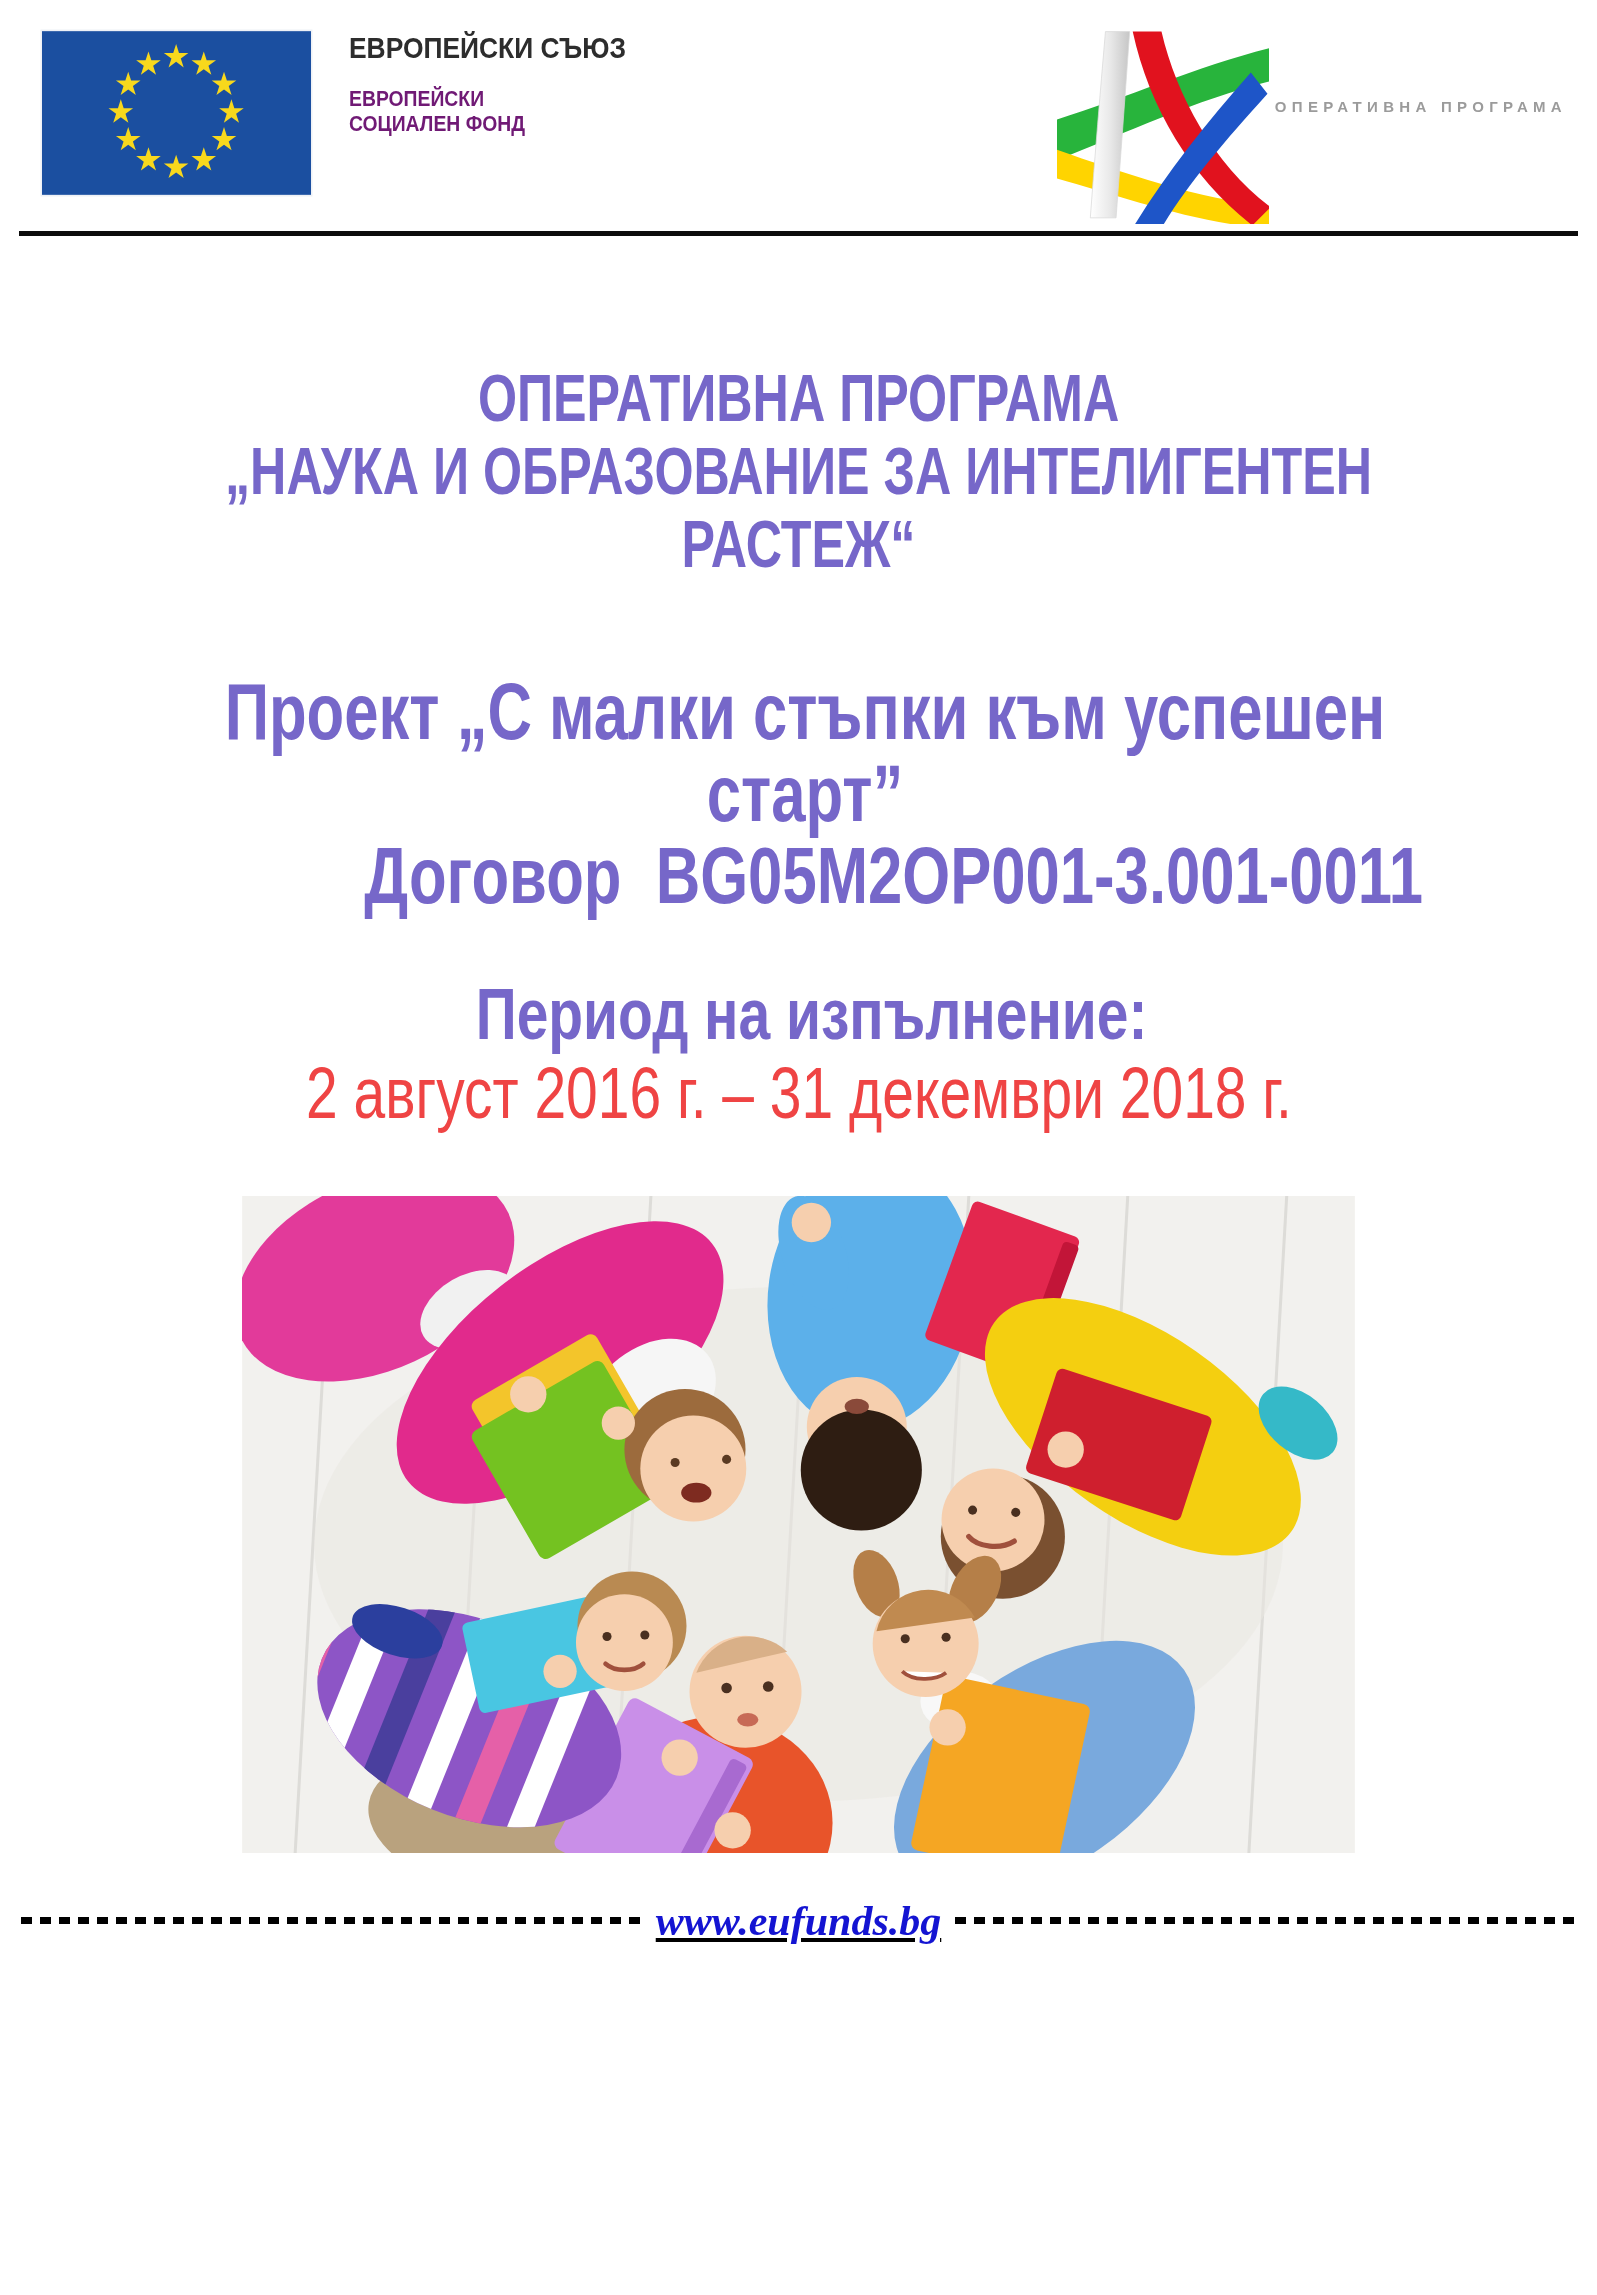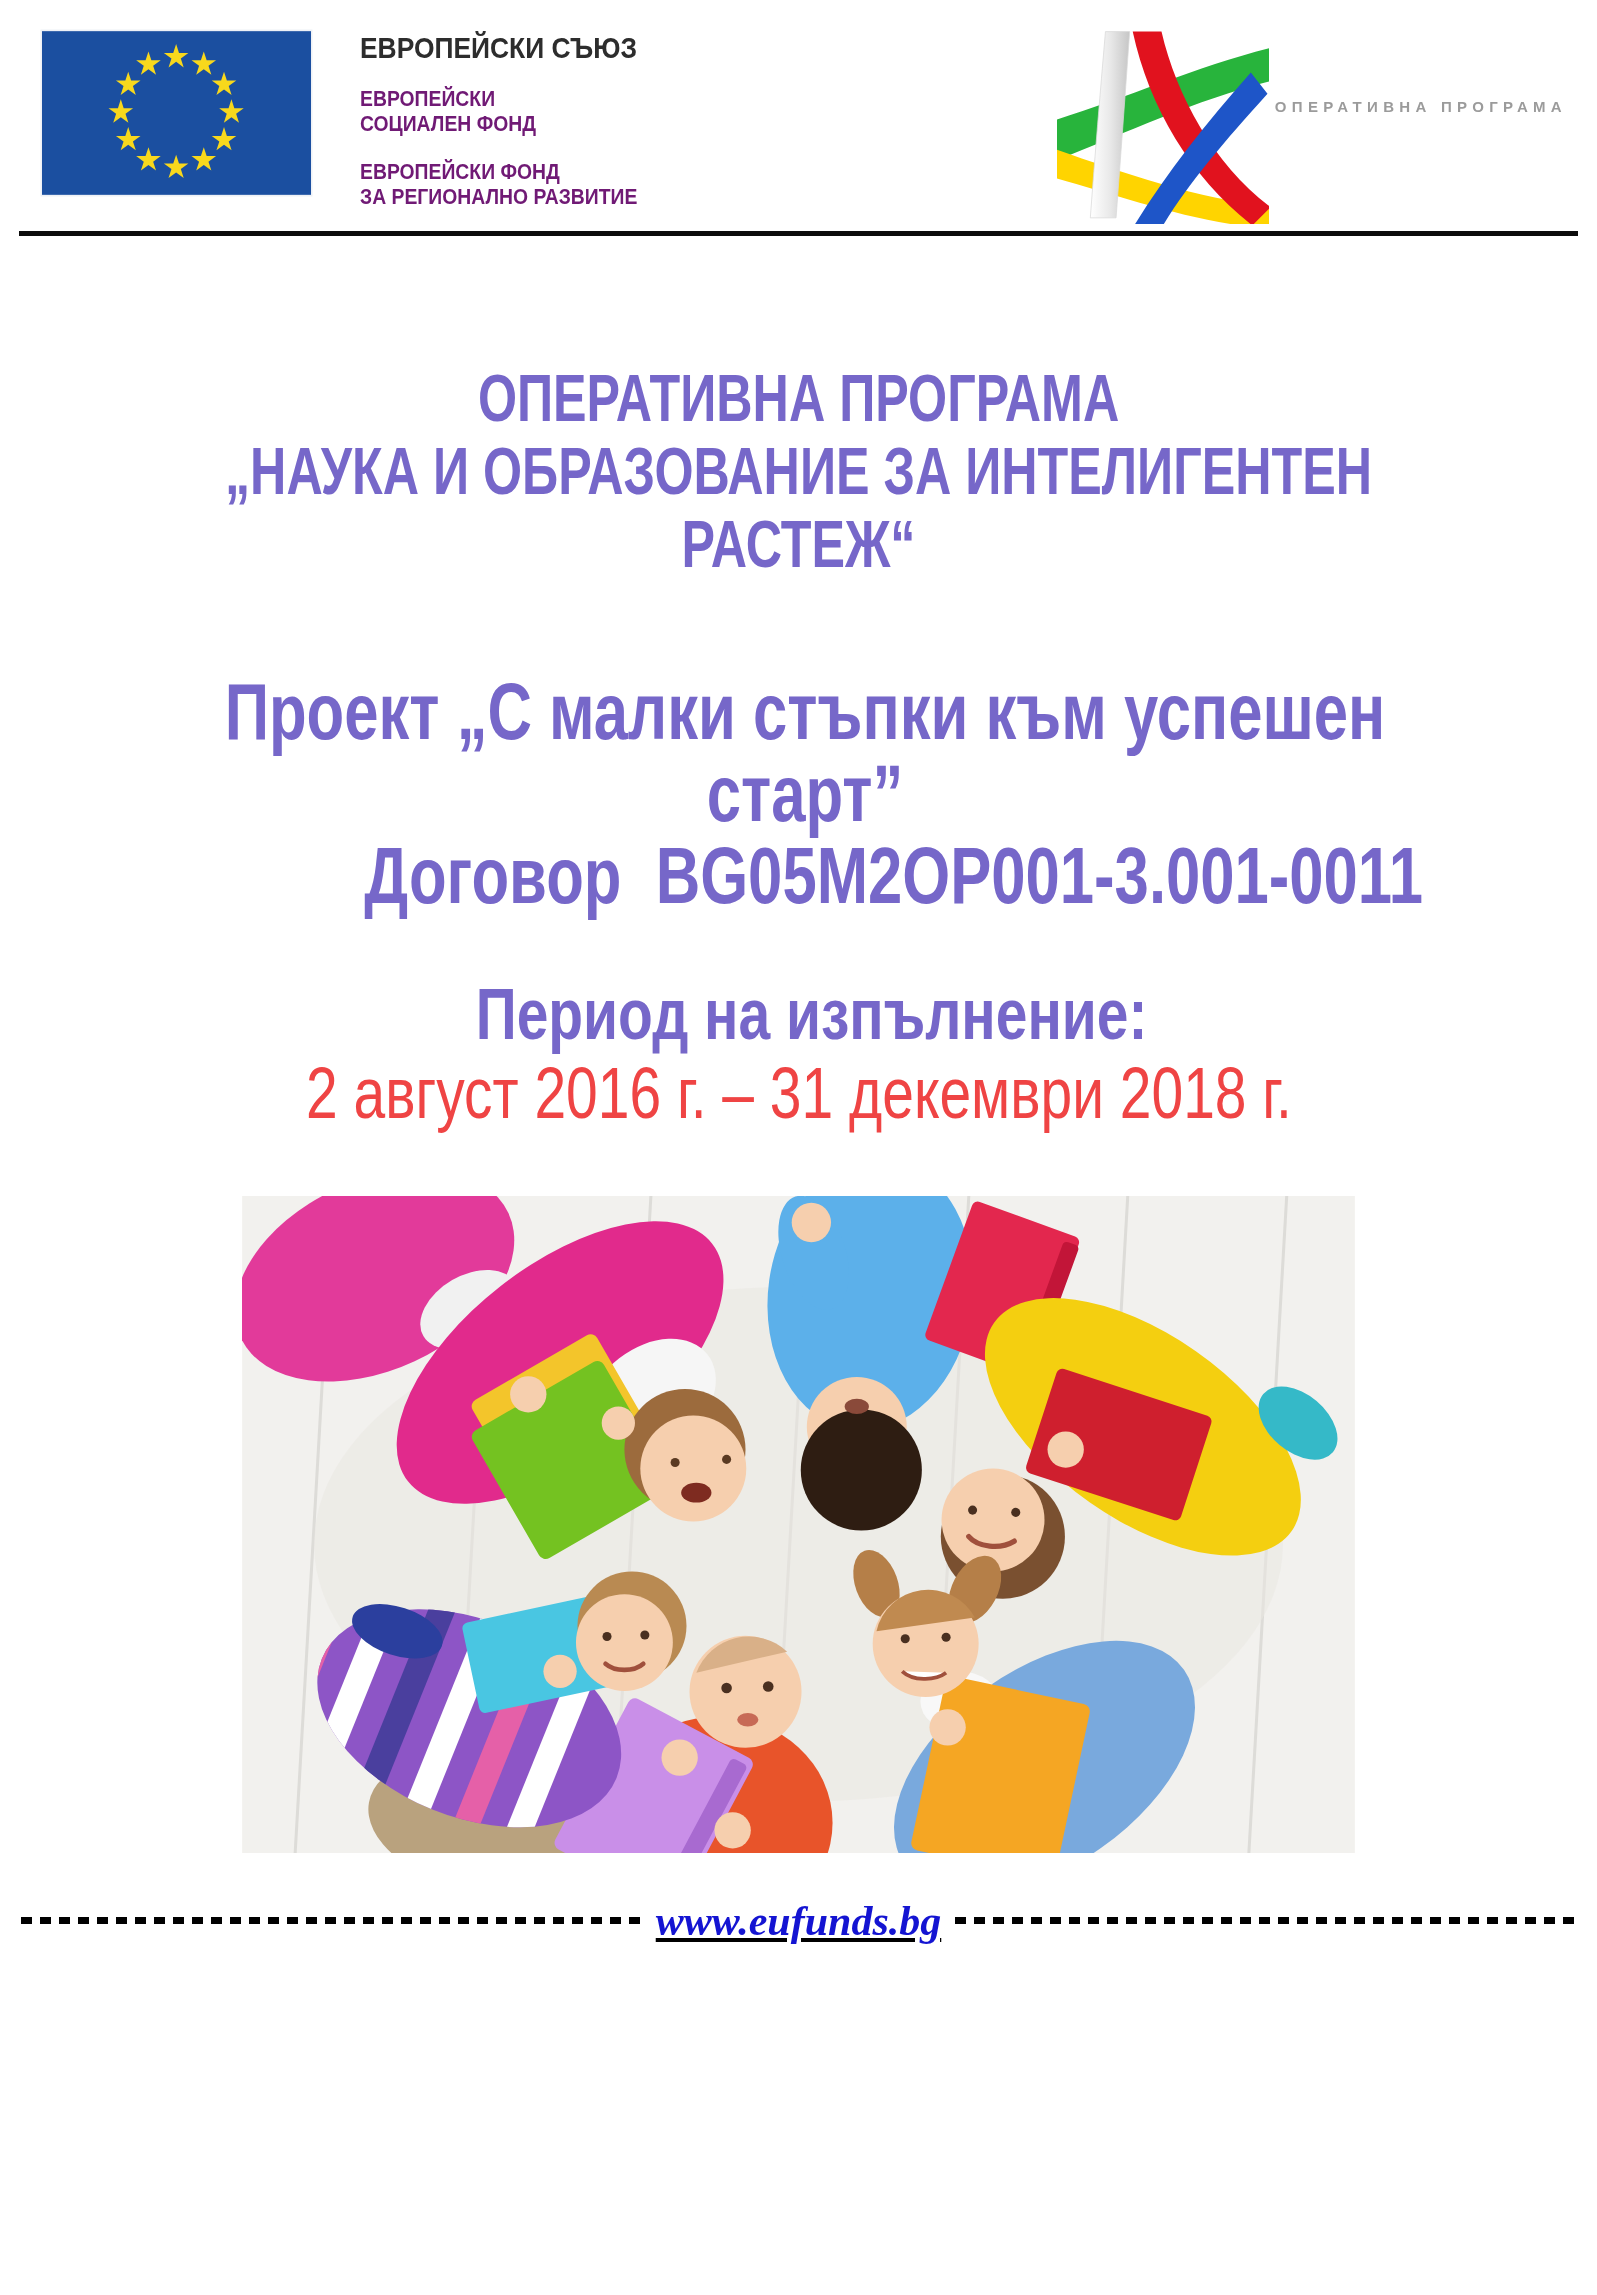--- a/index.html
+++ b/index.html
@@ -1,21 +1,21 @@
 <!DOCTYPE html>
 <html style="font-size:12px"><head>
 <meta charset="utf-8">
 <style>
   html,body{margin:0;padding:0;background:#ffffff;}
   .page{position:relative;width:1597px;height:2295px;background:#fff;overflow:hidden;
         font-family:"Liberation Sans",sans-serif;color:#000;}
   
   .header{display:flex;justify-content:space-between;align-items:flex-start;
           margin:19px 30px 0 42px;height:201px;}
-  .eu-block{display:flex;align-items:flex-start;gap:49px;}
+  .eu-block{display:flex;align-items:flex-start;gap:38px;}
   .eu-flag{width:269px;height:164px;margin-top:12px;box-shadow:0 0 0 1.5px #eef1f6;}
   .eu-text{padding-top:13.6px;line-height:1;}
   .eu-title{font-size:30px;font-weight:bold;color:#2d2d2d;letter-spacing:0;}
   .eu-sub{font-size:22px;font-weight:bold;color:#701a75;line-height:25px;margin-top:23px;}
   .cond{display:inline-block;transform-origin:0 50%;white-space:pre-wrap;}
   .condc{display:inline-block;transform-origin:50% 50%;white-space:pre-wrap;}
   .sx75{transform:scaleX(.75)} .sx78{transform:scaleX(.78)} .sx80{transform:scaleX(.8)}
   .sx88{transform:scaleX(.88)}
   .prog-block{display:flex;align-items:flex-start;gap:6px;margin-top:7.6px;}
   .prog-text{padding-top:72px;line-height:1;}
@@ -91,24 +91,20 @@
           <g transform="translate(140.5,43.8)">
               <polygon points="0,-17 3.8,-5.3 16.2,-5.3 6.2,2 10,13.8 0,6.5 -10,13.8 -6.2,2 -16.2,-5.3 -3.8,-5.3"></polygon>
             </g>
         </g>
       </svg>
       <div class="eu-text">
         <div class="eu-title"><span class="cond sx88">ЕВРОПЕЙСКИ СЪЮЗ</span></div>
         <div class="eu-sub">
           <span class="cond sx88">ЕВРОПЕЙСКИ</span><br>
           <span class="cond sx88">СОЦИАЛЕН ФОНД</span>
-        </div>
-        <div class="eu-sub">
-          <span class="cond sx88">ЕВРОПЕЙСКИ ФОНД</span><br>
-          <span class="cond sx88">ЗА РЕГИОНАЛНО РАЗВИТИЕ</span>
         </div>
       </div>
     </div>
 
     <div class="prog-block">
       <svg width="212" height="197" viewBox="0 0 280 260">
         <defs>
           <linearGradient id="silver" x1="0" y1="0" x2="1" y2="0">
             <stop offset="0" stop-color="#ffffff"></stop>
               <stop offset="0.5" stop-color="#e9e9e9"></stop>

